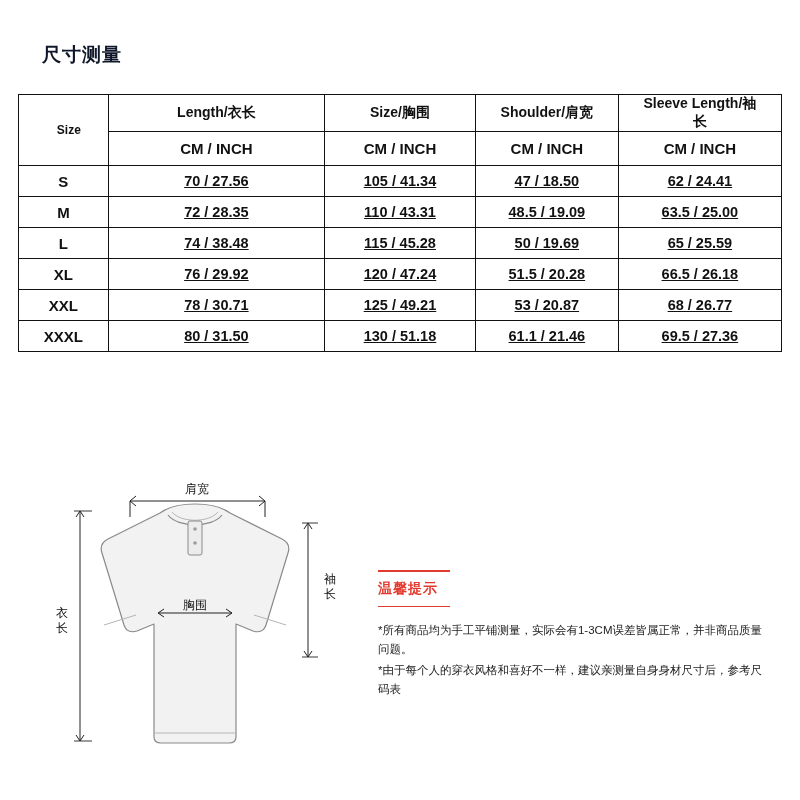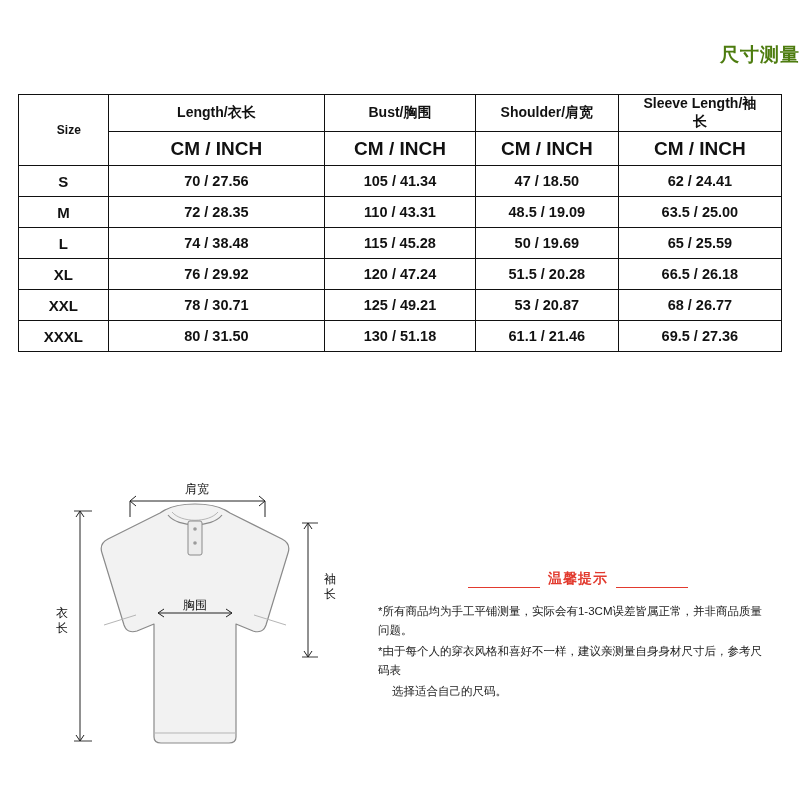--- a/index.html
+++ b/index.html
@@ -10,24 +10,24 @@
     width: 800px;
     height: 800px;
     background: #ffffff;
     font-family: "Liberation Sans", sans-serif;
     color: #1a1a1a;
     overflow: hidden;
     position: relative;
   }
 
   .page-title {
-    text-align: right;
+    text-align: left;
     font-size: 19px;
     font-weight: 700;
-    color: #4d7c0f;
+    color: #0f172a;
     letter-spacing: 1px;
     margin-top: 42px;
     padding-left: 42px;
   }
 
   .table-wrap {
     margin: 26px 18px 0 18px;
   }
 
   table.size-table {
@@ -49,38 +49,39 @@
   .col-shd  { width: 140px; }
   .col-slv  { width: 160px; }
 
   .hdr-group {
     font-size: 14px;
     font-weight: 700;
     height: 31px;
     padding: 0 20px;
   }
   .hdr-unit {
-    font-size: 19px;
+    font-size: 15px;
     font-weight: 700;
     height: 31px;
   }
   .hdr-size {
     font-size: 12px;
     font-weight: 700;
     padding-left: 12px;
   }
   .row-size {
     font-size: 15px;
     font-weight: 700;
     height: 28px;
   }
   .row-val {
     font-size: 14.5px;
     font-weight: 700;
     height: 28px;
+    text-decoration: underline;
   }
 
   
   .diagram-area {
     position: absolute;
     left: 0;
     top: 445px;
     width: 800px;
     height: 340px;
   }
@@ -93,24 +94,25 @@
 
   
   .tips {
     position: absolute;
     left: 378px;
     top: 125px;
     width: 400px;
   }
   .tips-head {
     display: flex;
-    align-items: flex-end;
+    align-items: flex-start;
     justify-content: center;
     gap: 8px;
     margin-bottom: 14px;
+    flex-direction: column;
   }
   .tips-head .bar {
     display: block;
     width: 72px;
     height: 1.5px;
     background: #e23a2e;
   }
   .tips-title {
     color: #e23a2e;
     font-size: 14px;
@@ -139,21 +141,21 @@
       <col class="col-size">
         <col class="col-len">
         <col class="col-bust">
         <col class="col-shd">
         <col class="col-slv">
     </colgroup>
     <tbody>
       <tr>
         <td class="hdr-size" rowspan="2">Size</td>
         <td class="hdr-group">Length/衣长</td>
-        <td class="hdr-group">Bust/胸围</td>
+        <td class="hdr-group">Size/胸围</td>
         <td class="hdr-group">Shoulder/肩宽</td>
         <td class="hdr-group">Sleeve Length/袖长</td>
       </tr>
       <tr>
         <td class="hdr-unit">CM / INCH</td>
         <td class="hdr-unit">CM / INCH</td>
         <td class="hdr-unit">CM / INCH</td>
         <td class="hdr-unit">CM / INCH</td>
       </tr>
 
@@ -276,15 +278,14 @@
   </svg>
 
   <div class="tips">
     <div class="tips-head">
       <span class="bar"></span>
       <span class="tips-title">温馨提示</span>
       <span class="bar"></span>
     </div>
     <p class="tips-line">*所有商品均为手工平铺测量，实际会有1-3CM误差皆属正常，并非商品质量问题。</p>
     <p class="tips-line">*由于每个人的穿衣风格和喜好不一样，建议亲测量自身身材尺寸后，参考尺码表</p>
-    <p class="tips-line tips-cont">选择适合自己的尺码。</p>
   </div>
 </div>
 
 </body></html>

